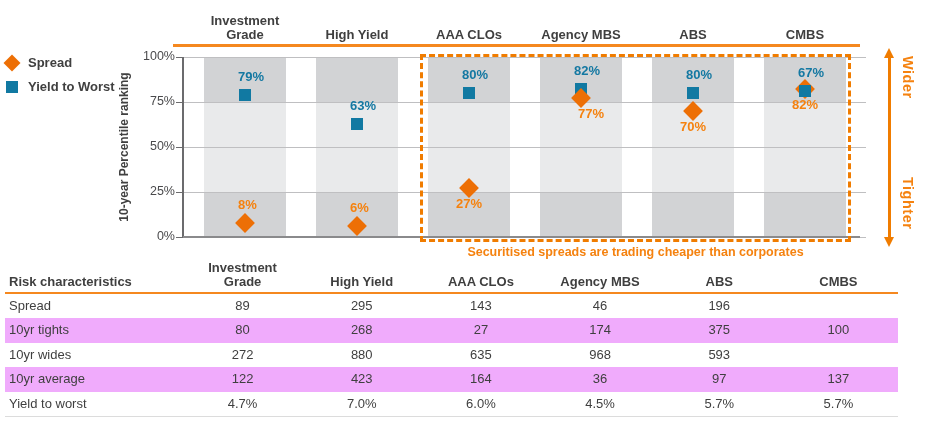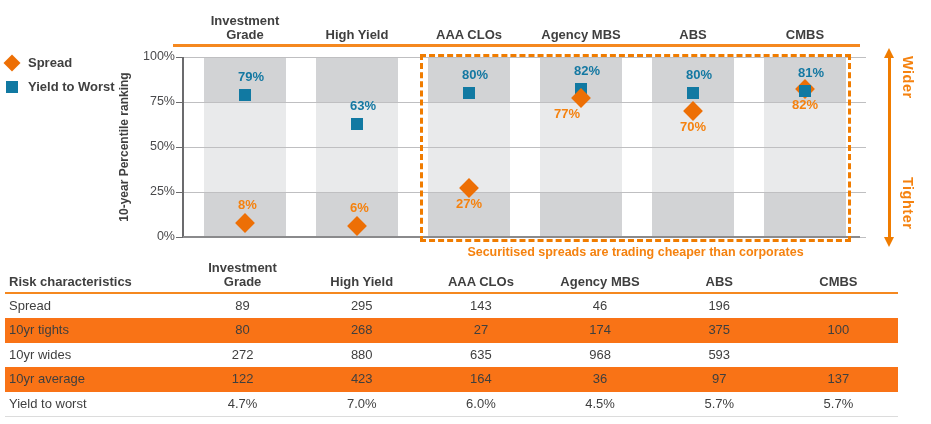--- a/index.html
+++ b/index.html
@@ -53,21 +53,21 @@
   
   #risk-table{position:absolute;left:5px;top:256px;width:893px;font-size:13px;}
   .t-header{
     display:grid;grid-template-columns:178px repeat(6,1fr);align-items:end;
     border-bottom:2px solid #F5881F;padding-bottom:3px;min-height:33px;
   }
   .t-header .corner{font-weight:bold;text-align:left;padding-left:4px;}
   .t-header .hcell{font-weight:bold;text-align:center;line-height:14px;}
   .t-header .hcell span{display:inline-block;max-width:84px;}
   .t-row{display:grid;grid-template-columns:178px repeat(6,1fr);line-height:24.4px;height:24.4px;}
-  .t-row.striped{background:#f97316;}
+  .t-row.striped{background:#f0abfc;}
   .t-row.last{border-bottom:1px solid #dcdcdc;}
   .t-row .rlabel{text-align:left;padding-left:4px;}
   .t-row .cell{text-align:center;}
 </style>
 </head>
 <body>
 
 <div id="canvas">
 
   <div id="chart">
@@ -155,28 +155,28 @@
       <div class="marker-square" style="left: 351px; top: 117.6px;"></div>
       <div class="pt-label pt-teal" style="left: 350px; top: 98.6px;">63%</div>
       <div class="pt-label pt-orange" style="left: 350px; top: 201.2px;">6%</div>
       <div class="marker-diamond" style="left: 462px; top: 181.4px;"></div>
       <div class="marker-square" style="left: 463px; top: 87px;"></div>
       <div class="pt-label pt-teal" style="left: 462px; top: 68px;">80%</div>
       <div class="pt-label pt-orange" style="left: 469px; top: 197.4px; transform: translateX(-50%);">27%</div>
       <div class="marker-diamond" style="left: 574px; top: 91.4px;"></div>
       <div class="marker-square" style="left: 575px; top: 83.4px;"></div>
       <div class="pt-label pt-teal" style="left: 574px; top: 64.4px;">82%</div>
-      <div class="pt-label pt-orange" style="left: 567px; top: 107.4px; transform: translateX(-50%);">77%</div>
+      <div class="pt-label pt-orange" style="left: 591px; top: 107.4px; transform: translateX(-50%);">77%</div>
       <div class="marker-diamond" style="left: 686px; top: 104px;"></div>
       <div class="marker-square" style="left: 687px; top: 87px;"></div>
       <div class="pt-label pt-teal" style="left: 686px; top: 68px;">80%</div>
       <div class="pt-label pt-orange" style="left: 693px; top: 120px; transform: translateX(-50%);">70%</div>
       <div class="marker-diamond" style="left: 798px; top: 82.4px;"></div>
       <div class="marker-square" style="left: 799px; top: 85.2px; z-index: 6;"></div>
-      <div class="pt-label pt-teal" style="left: 798px; top: 66.2px;">81%</div>
+      <div class="pt-label pt-teal" style="left: 798px; top: 66.2px;">67%</div>
       <div class="pt-label pt-orange" style="left: 805px; top: 98.4px; transform: translateX(-50%);">82%</div>
     </div>
 
   <div id="risk-table">
     <div class="t-header">
       <div class="corner">Risk characteristics</div>
 
     <div class="hcell"><span>Investment Grade</span></div>
         <div class="hcell"><span>High Yield</span></div>
         <div class="hcell"><span>AAA CLOs</span></div>

